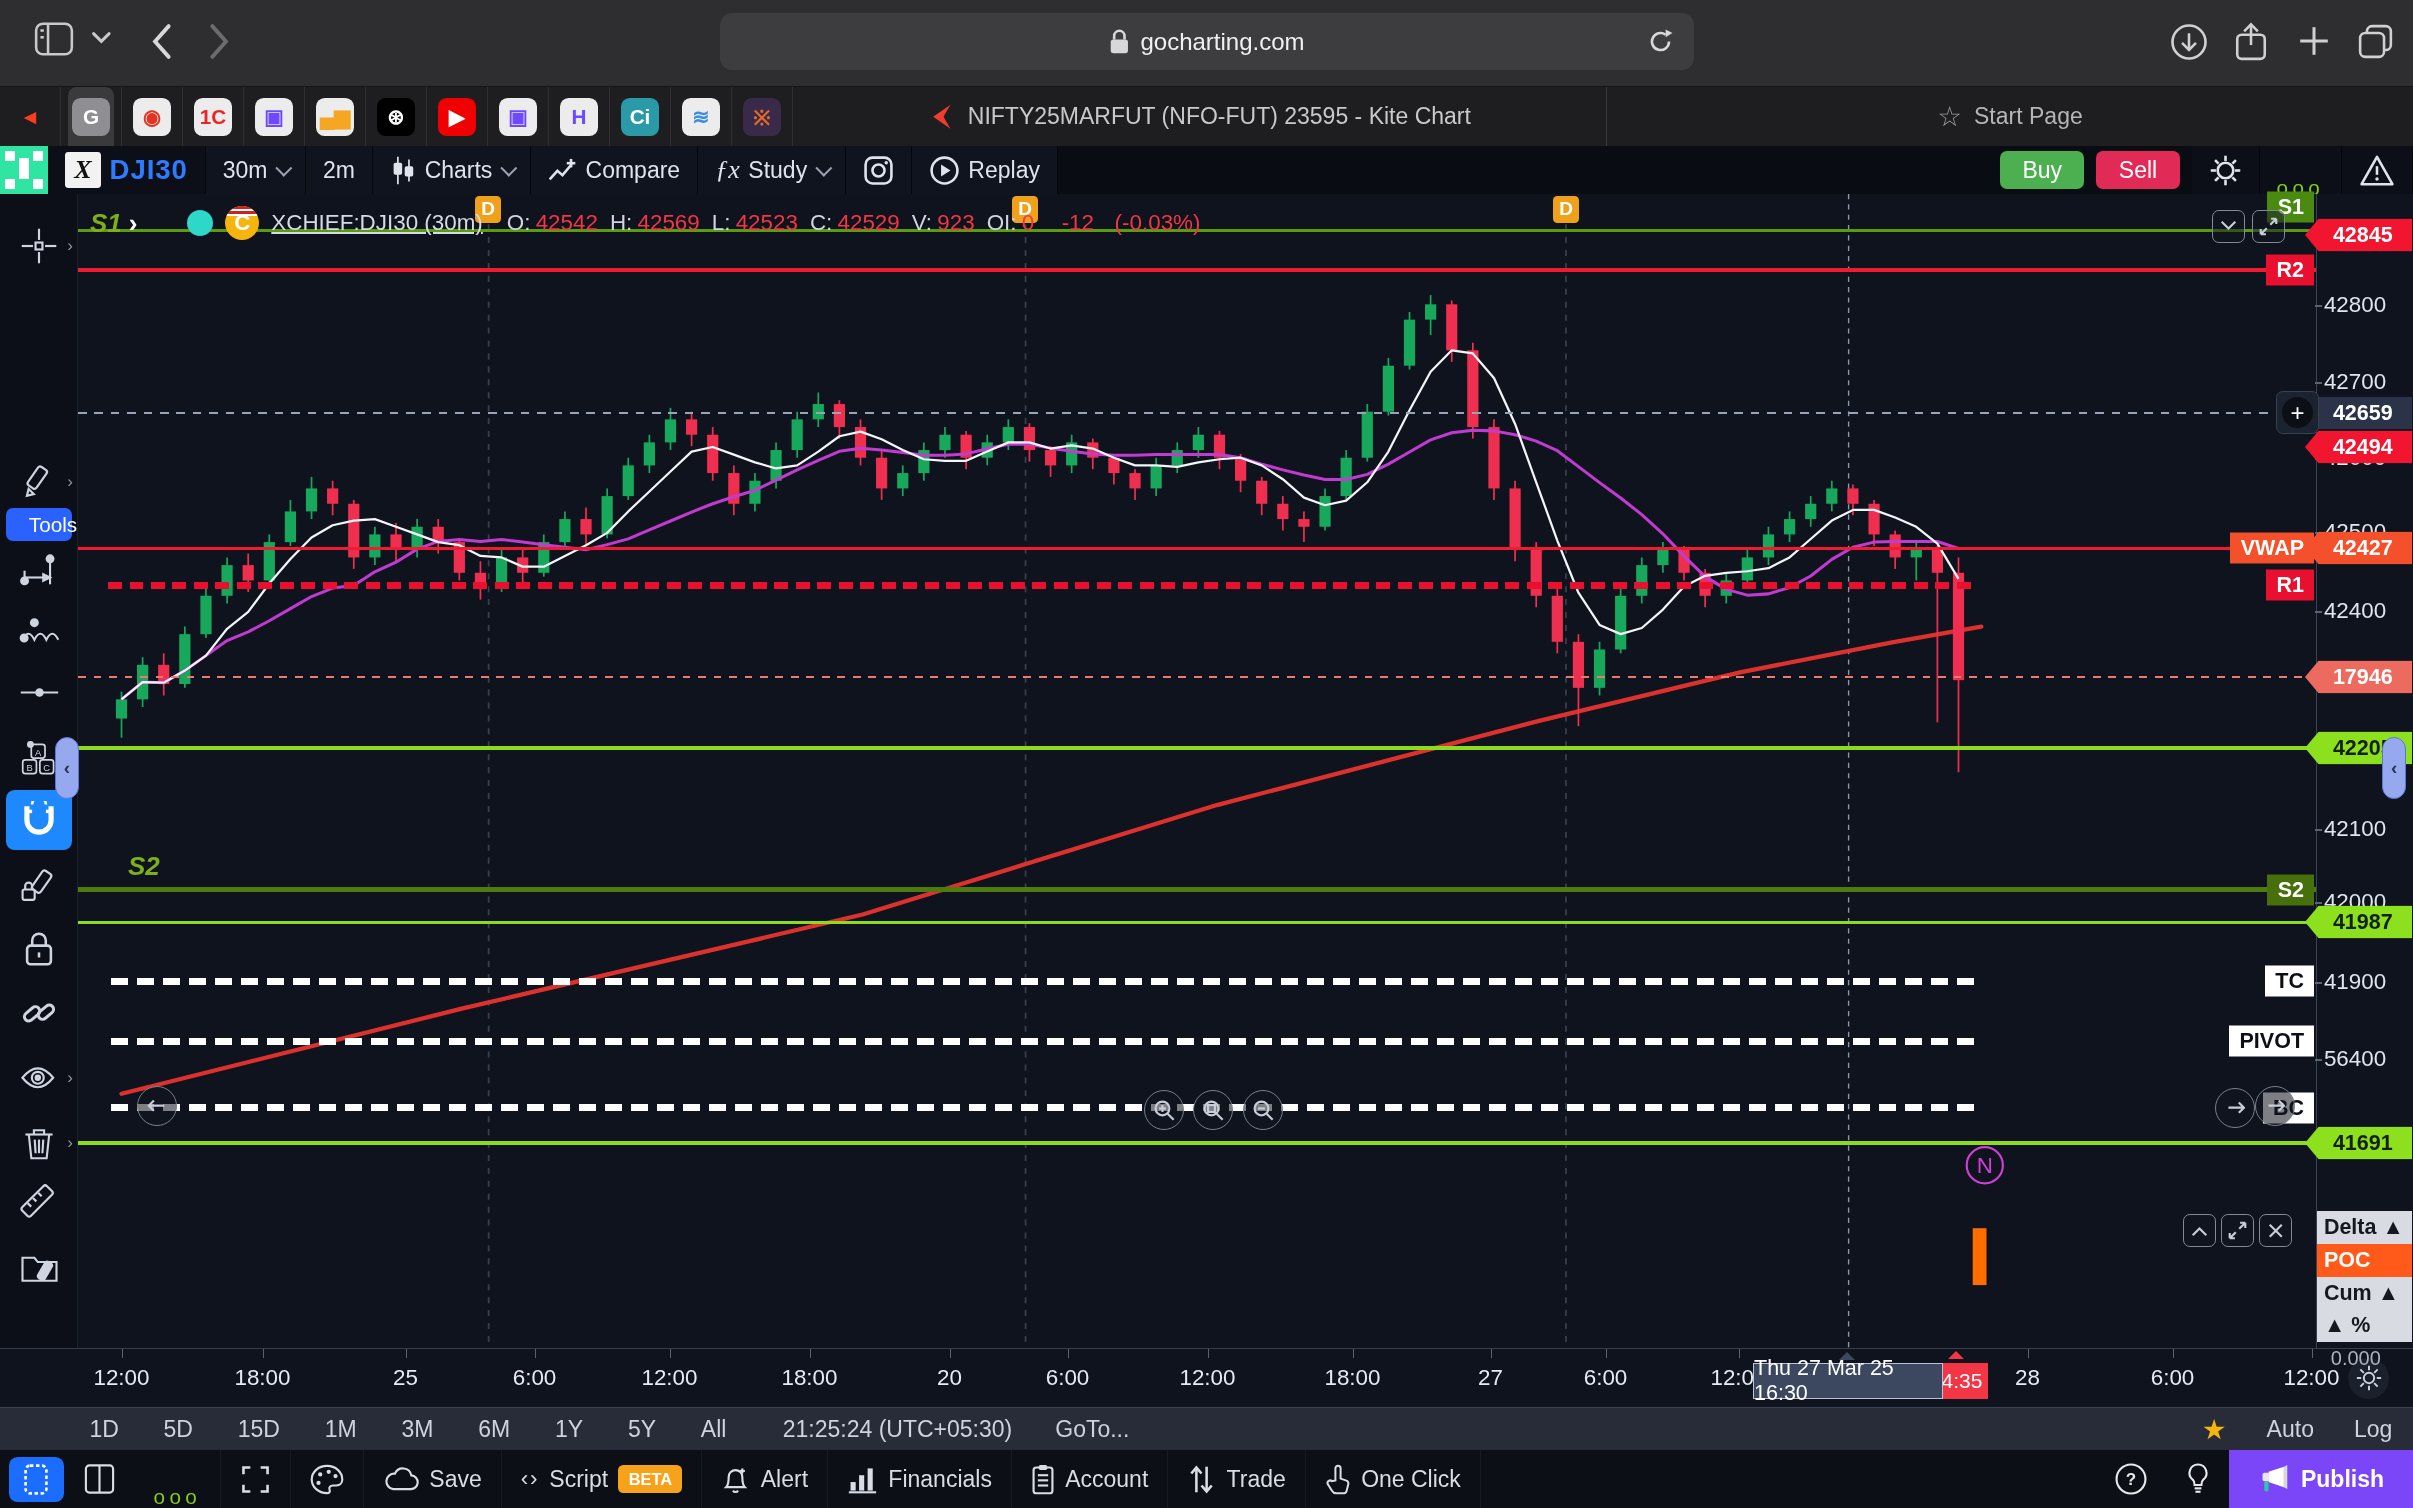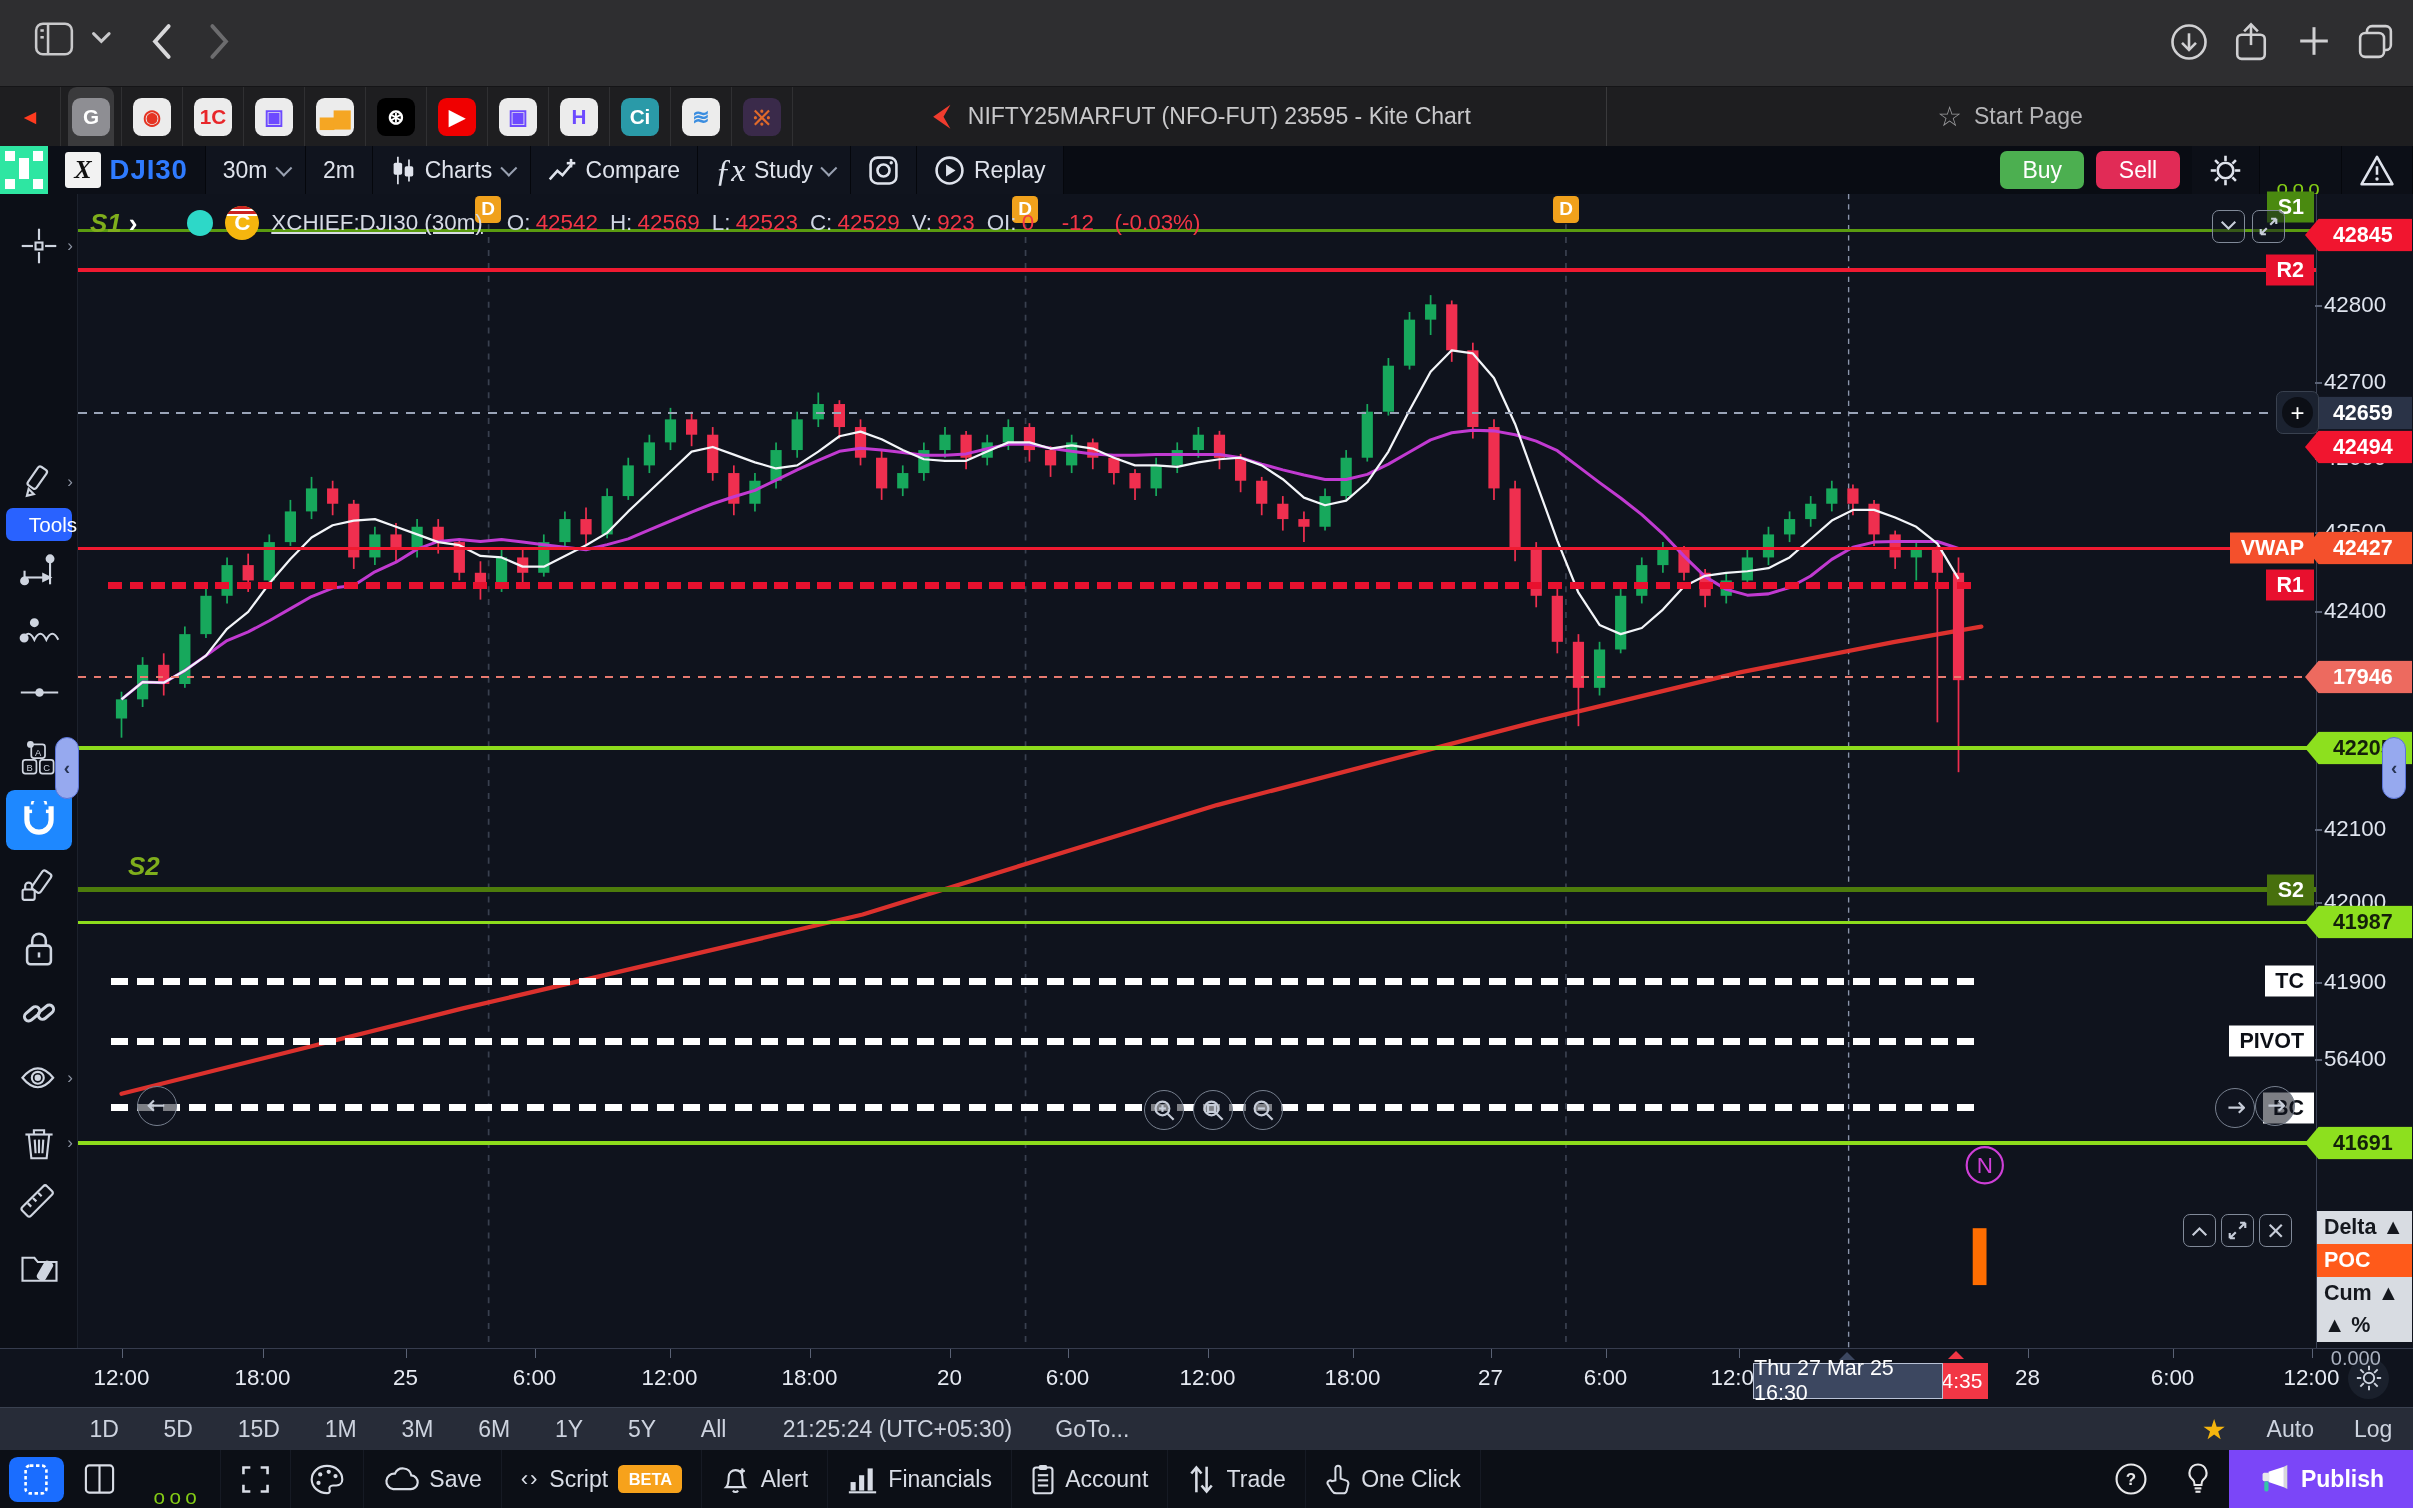--- a/index.html
+++ b/index.html
@@ -125,20 +125,35 @@
       <svg class="ic" width="26" height="41" viewBox="0 0 30 48">
           <polyline points="24,6 8,24 24,42" fill="none" stroke="#d8d8da" stroke-width="4.5" stroke-linecap="round"></polyline>
         </svg>
     </div>
     <div class="abs btn-ghost" style="left:207px;top:20.7px;">
       <svg class="ic" width="26" height="41" viewBox="0 0 30 48">
           <polyline points="6,6 22,24 6,42" fill="none" stroke="#6c6c6e" stroke-width="4.5" stroke-linecap="round"></polyline>
         </svg>
     </div>
 
+    <div class="url-capsule">
+      <span class="lock">
+        <svg class="ic" width="20.7" height="26" viewBox="0 0 24 30">
+            <rect x="2" y="12" width="20" height="16" rx="3" fill="#d8d8da"></rect>
+            <path d="M6 12 V8 a6 6 0 0 1 12 0 V12" fill="none" stroke="#d8d8da" stroke-width="3"></path>
+          </svg>
+      </span>
+      <span>gocharting.com</span>
+      <span class="reload">
+        <svg class="ic" width="29" height="29" viewBox="0 0 34 34">
+            <path d="M27 17 a10 10 0 1 1 -4 -8" fill="none" stroke="#d8d8da" stroke-width="3"></path>
+            <polygon points="23,3 31,7 23,12" fill="#d8d8da"></polygon>
+          </svg>
+      </span>
+    </div>
 
     <div class="abs btn-ghost" style="left:2169px;top:22.4px;">
       <svg class="ic" width="40" height="40" viewBox="0 0 46 46">
           <circle cx="23" cy="23" r="19" fill="none" stroke="#d0d0d2" stroke-width="3"></circle>
           <line x1="23" y1="13" x2="23" y2="30" stroke="#d0d0d2" stroke-width="3"></line>
           <polyline points="15,24 23,32 31,24" fill="none" stroke="#d0d0d2" stroke-width="3"></polyline>
         </svg>
     </div>
     <div class="abs btn-ghost" style="left:2232px;top:20.7px;">
       <svg class="ic" width="38" height="43" viewBox="0 0 44 50">
@@ -249,21 +264,21 @@
     </div>
     <div class="hseg">
       <svg class="ic" width="29" height="26" viewBox="0 0 34 30">
           <polyline points="2,26 11,16 17,21 28,8" fill="none" stroke="#dfe3ec" stroke-width="3"></polyline>
           <line x1="27" y1="2" x2="27" y2="12" stroke="#dfe3ec" stroke-width="3"></line>
           <line x1="22" y1="7" x2="32" y2="7" stroke="#dfe3ec" stroke-width="3"></line>
         </svg>
       <span>Compare</span>
     </div>
     <div class="hseg">
-      <span style="font-style:italic;font-family:'Liberation Serif',serif;font-size:32px;">ƒx</span>
+      <span style="font-style:italic;font-family:'Liberation Serif',serif;font-size:26px;">ƒx</span>
       <span>Study</span>
         <span class="chev"></span>
     </div>
     <div class="hseg">
       <svg class="ic" width="31" height="31" viewBox="0 0 36 36">
           <rect x="3" y="3" width="30" height="30" rx="8" fill="none" stroke="#dfe3ec" stroke-width="3"></rect>
           <circle cx="18" cy="18" r="7" fill="none" stroke="#dfe3ec" stroke-width="3"></circle>
           <circle cx="27" cy="9" r="2" fill="#dfe3ec"></circle>
         </svg>
     </div>

